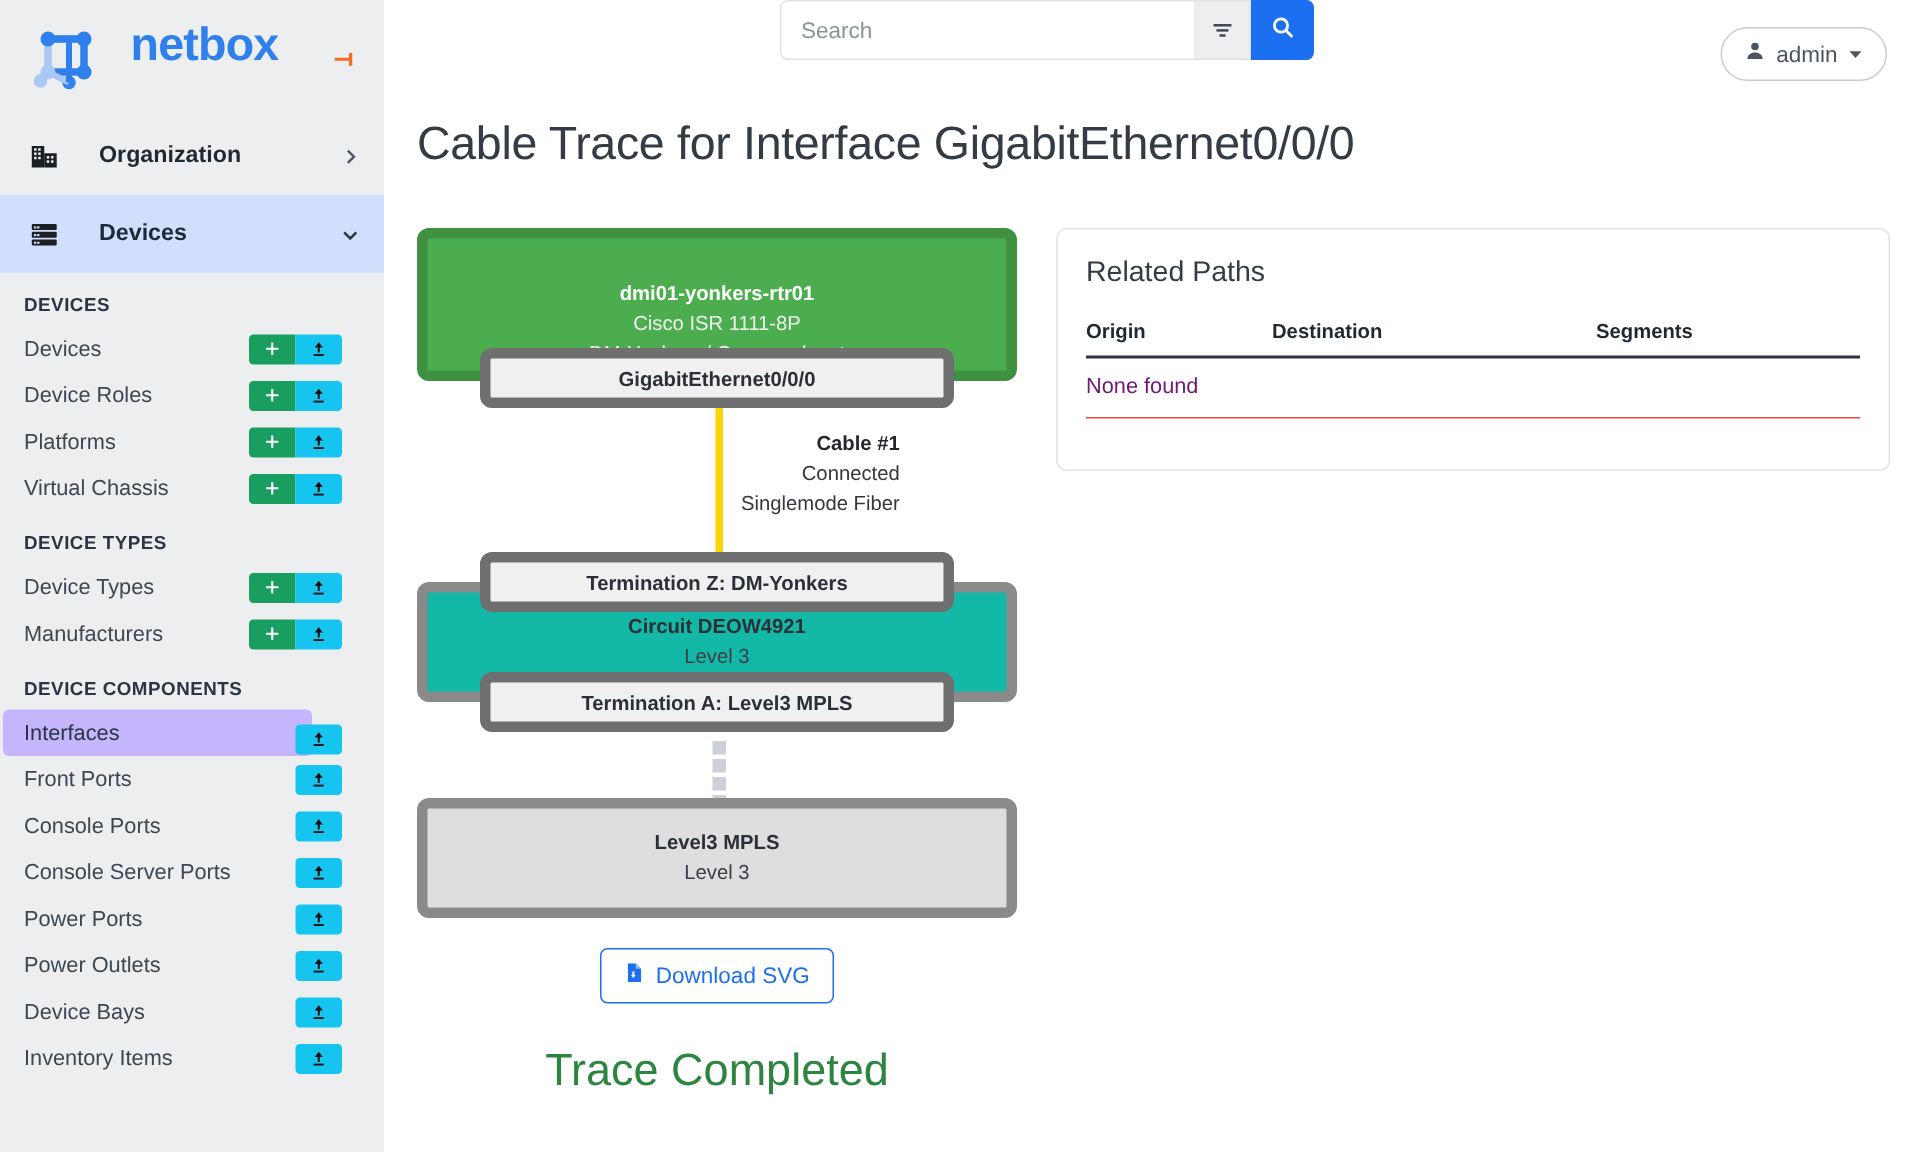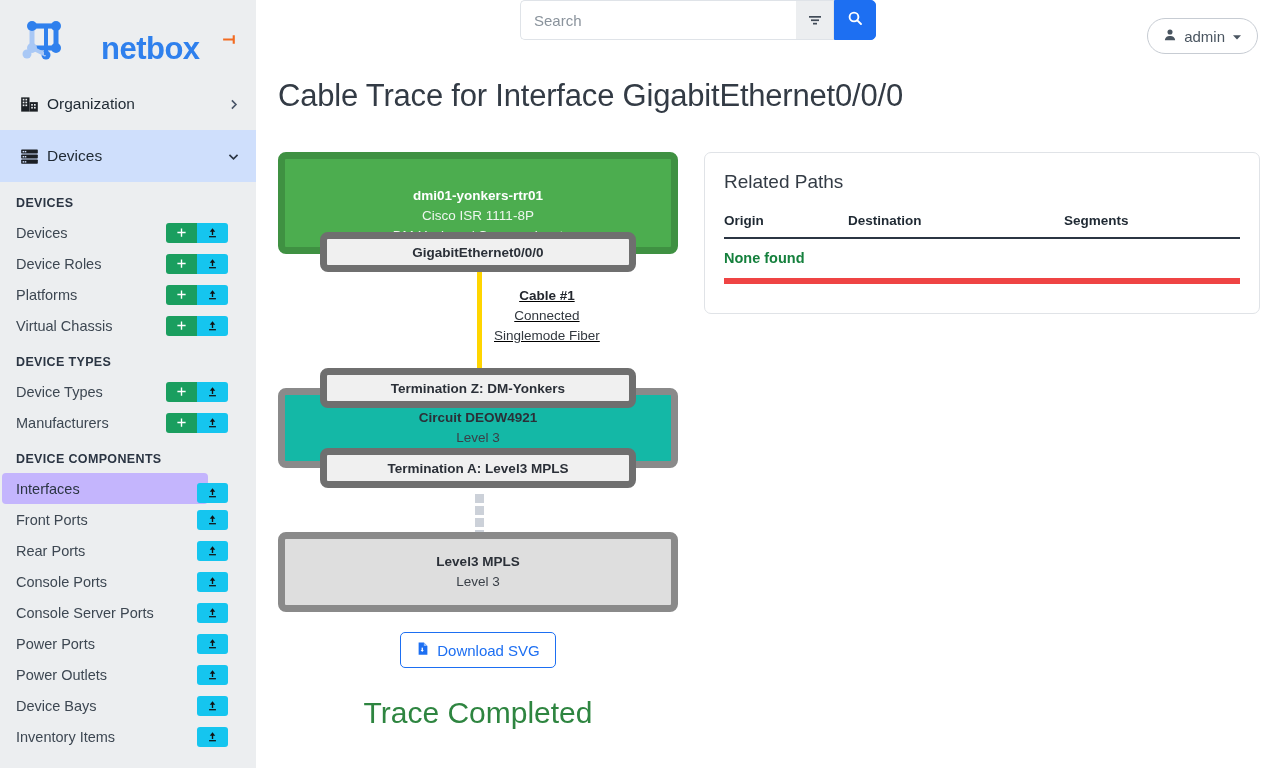--- a/index.html
+++ b/index.html
@@ -15,40 +15,40 @@
   #sidebar {
     width: 256px; min-width: 256px; height: 768px;
     background: #eceef0;
     overflow: hidden;
     position: relative;
   }
   .brand-row {
     height: 78px; display: flex; align-items: center;
     padding: 0 18px 0 22px;
   }
-  .brand-logo { display: flex; align-items: flex-end; gap: 23px; flex: 1; }
+  .brand-logo { display: flex; align-items: flex-start; gap: 9px; flex: 1; }
   .brand-wordmark {
     font-size: 31px; font-weight: 700; color: #2f80ed;
     letter-spacing: -0.5px; line-height: 1;
   }
   .pin-icon { margin-left: auto; color: #f26b21; display: flex; }
 
   .nav-group {
     display: flex; align-items: center;
     height: 52px; padding: 0 16px 0 14px;
     cursor: pointer;
   }
   .nav-group.active { background: #cfdffc; }
   .nav-group .ng-icon {
     width: 30px; display: flex; align-items: center; justify-content: center;
     color: #1b1f24;
   }
   .nav-group .ng-label {
-    font-size: 15.5px; font-weight: 400; color: #1f2933;
-    margin-left: 3px; flex: 1;
+    font-size: 15.5px; font-weight: 700; color: #1f2933;
+    margin-left: 22px; flex: 1;
   }
   .nav-group .ng-chev { color: #4a5568; display: flex; }
 
   .nav-section-title {
     font-size: 12.5px; font-weight: 700; color: #2b3543;
     letter-spacing: 0.35px;
     padding: 14px 0 7px 16px;
   }
   .nav-item {
     display: flex; align-items: center;
@@ -169,22 +169,21 @@
 
   .cable-seg {
     height: 96px; position: relative;
   }
   .cable-line {
     position: absolute; left: 199px; top: 0;
     width: 5px; height: 96px; background: #ffd500;
   }
   .cable-labels {
     position: absolute; left: 216px; top: 14px;
-    text-align: center;
-    text-decoration: underline;
+    text-align: right;
   }
   .cable-labels .cl-b { font-size: 13.5px; font-weight: 700; color: #23272e; line-height: 20px; }
   .cable-labels .cl-n { font-size: 13.5px; color: #32383f; line-height: 20px; }
 
   .dotted-seg { height: 44px; position: relative; }
   .dot {
     position: absolute; left: 197px; width: 9px; height: 9px;
     background: #ccd1d9;
   }
 
@@ -207,22 +206,22 @@
     border: 1px solid #e0e3e7; border-radius: 7px;
     background: #fff; padding: 18px 19px 0 19px;
   }
   .rp-title { font-size: 19px; color: #333b45; margin-bottom: 16px; }
   .rp-table { width: 100%; border-collapse: collapse; }
   .rp-table th {
     text-align: left; font-size: 13.5px; font-weight: 700; color: #1f2933;
     padding: 4px 0 9px 0; border-bottom: 2px solid #2b3543;
   }
   .rp-table td {
-    font-size: 14.5px; color: #15803d;
-    padding: 11px 0 12px 0; border-bottom: 6px solid #ef4444; font-weight: bold;
+    font-size: 14.5px; color: #701a75;
+    padding: 11px 0 12px 0; border-bottom: 1px solid #ef4444;
   }
 </style>
 </head>
 <body>
 
 <div id="app">
 
   <aside id="sidebar">
 
     <div class="brand-row">
@@ -426,31 +425,20 @@
       <span class="ni-btns solo">
         <span class="btn-sq btn-imp only">
           <svg width="11" height="12" viewBox="0 0 16 16" fill="#111">
               <path d="M8 1l4 5H9v5H7V6H4z"></path>
               <rect x="3" y="12.5" width="10" height="1.8"></rect>
             </svg>
           </span>
       </span>
     </div>
     <div class="nav-item">
-      <span class="ni-label">Rear Ports</span>
-      <span class="ni-btns solo">
-        <span class="btn-sq btn-imp only">
-          <svg width="11" height="12" viewBox="0 0 16 16" fill="#111">
-              <path d="M8 1l4 5H9v5H7V6H4z"></path>
-              <rect x="3" y="12.5" width="10" height="1.8"></rect>
-            </svg>
-          </span>
-      </span>
-    </div>
-    <div class="nav-item">
       <span class="ni-label">Console Ports</span>
       <span class="ni-btns solo">
         <span class="btn-sq btn-imp only">
           <svg width="11" height="12" viewBox="0 0 16 16" fill="#111">
               <path d="M8 1l4 5H9v5H7V6H4z"></path>
               <rect x="3" y="12.5" width="10" height="1.8"></rect>
             </svg>
           </span>
       </span>
     </div>

